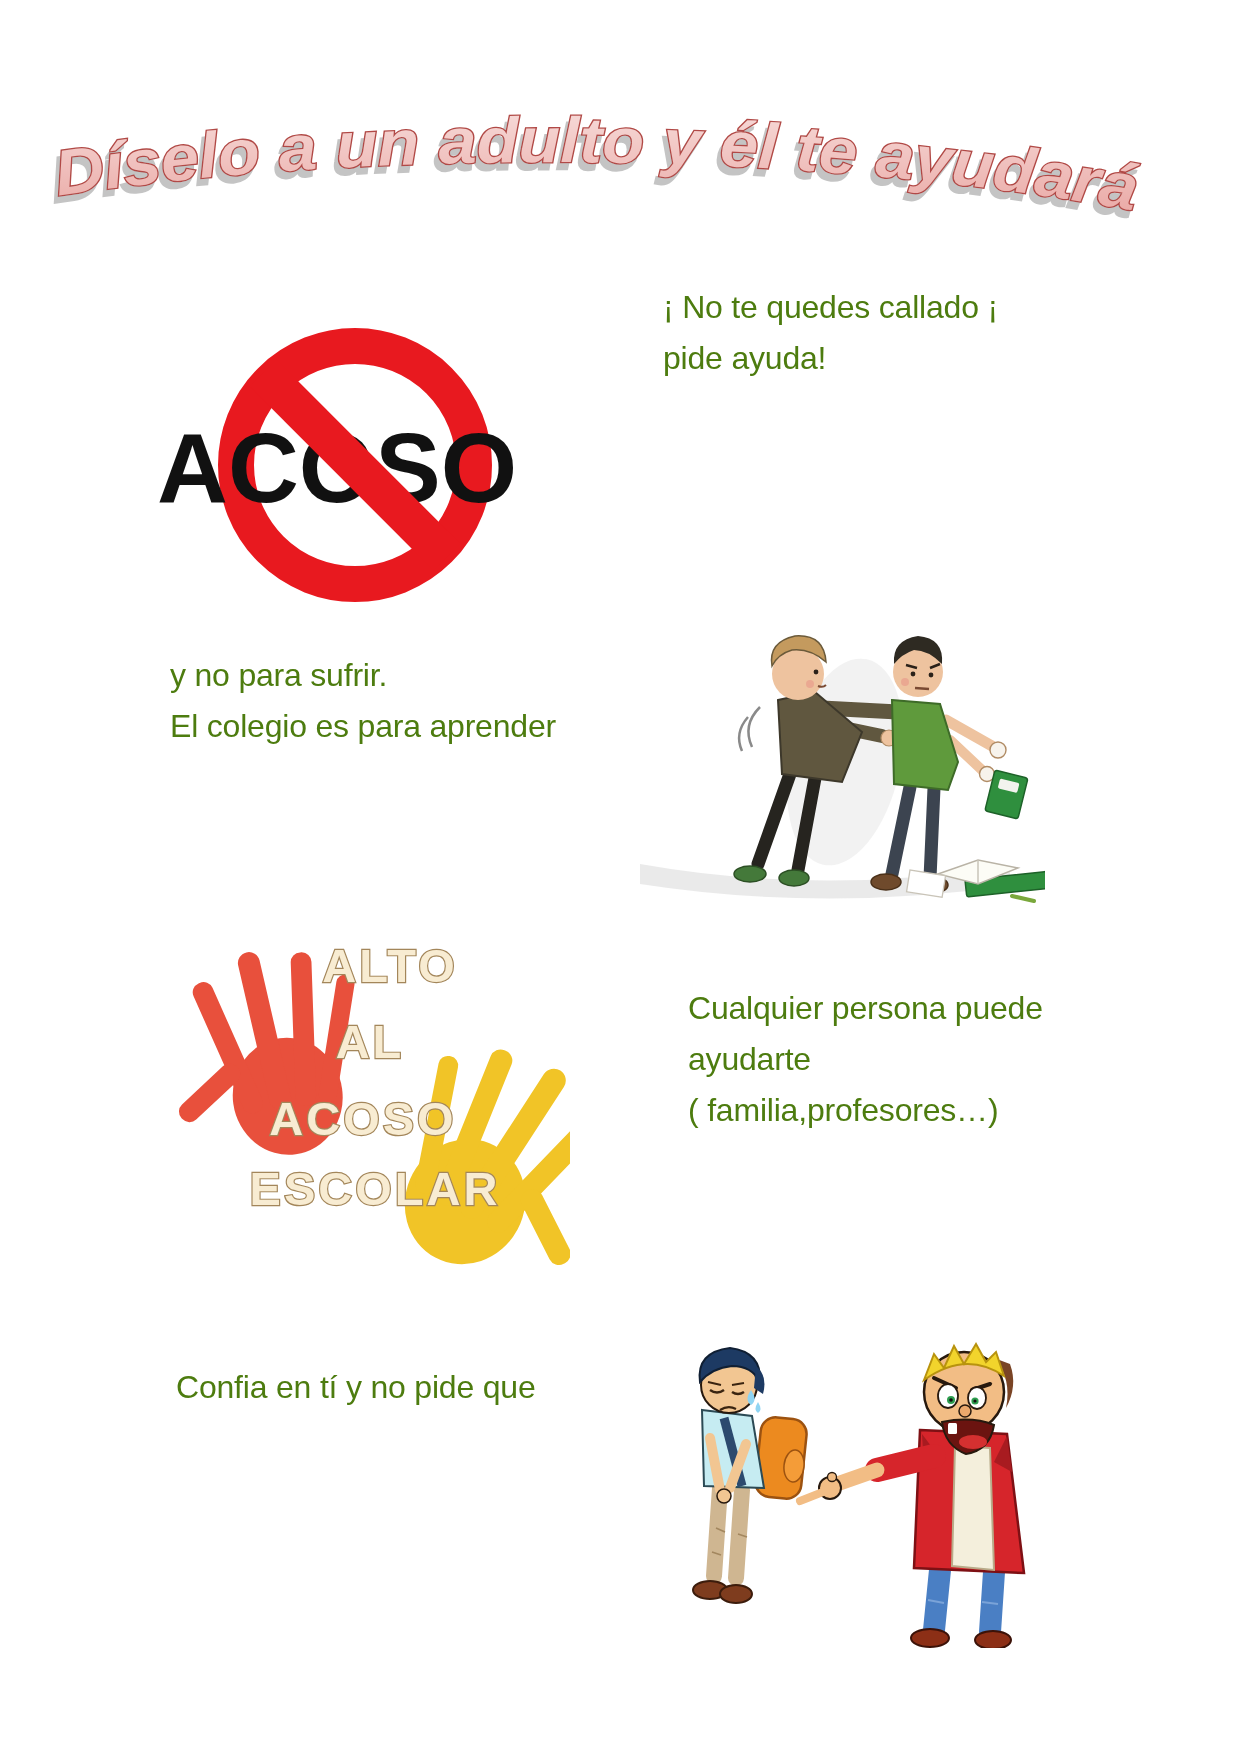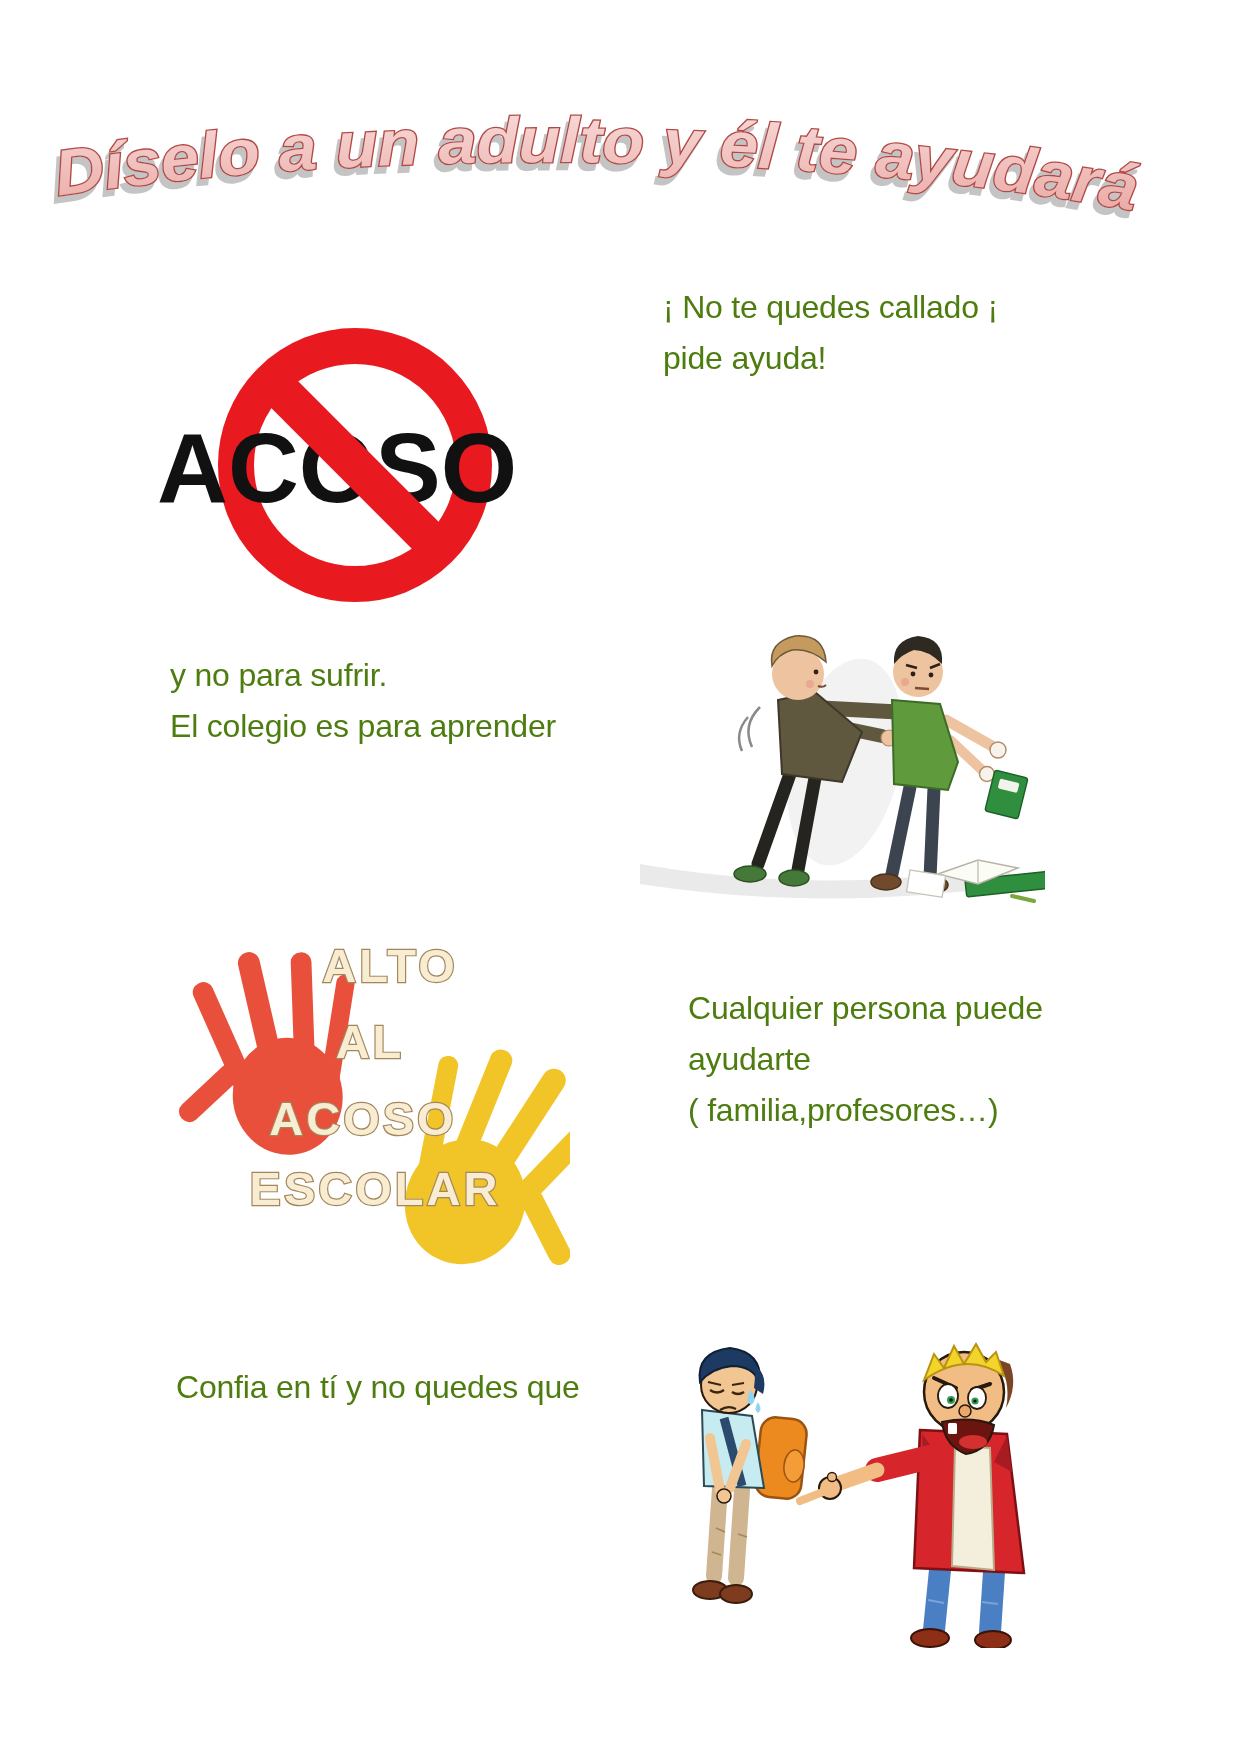--- a/index.html
+++ b/index.html
@@ -152,21 +152,21 @@
     <text class="poster-word" x="250" y="280" text-anchor="middle" font-size="47">ESCOLAR</text>
   </svg>
 
   <div class="txt" style="left:688px;top:968px;margin-top:15px;">
     <div>Cualquier persona puede</div>
     <div>ayudarte</div>
     <div>( familia,profesores…)</div>
   </div>
 
   <div class="txt" style="left:176px;top:1362px;">
-    <div>Confia en tí y no quedes que</div>
+    <div>Confia en tí y no pide que</div>
   </div>
 
   <svg class="abs" style="left:672px;top:1338px;" width="370" height="310" viewBox="0 0 370 310">
 
     <g>
       <rect x="86" y="80" width="46" height="80" rx="15" fill="#ec8a1f" stroke="#9c5210" stroke-width="2.5" transform="rotate(6 109 120)"></rect>
       <ellipse cx="122" cy="128" rx="10" ry="16" fill="#f49c38" stroke="#9c5210" stroke-width="1.5" transform="rotate(6 122 128)"></ellipse>
       <line x1="48" y1="150" x2="42" y2="238" stroke="#cfb691" stroke-width="16" stroke-linecap="round"></line>
       <line x1="70" y1="152" x2="64" y2="240" stroke="#cfb691" stroke-width="16" stroke-linecap="round"></line>
       <path d="M 44,190 l 9,4 M 40,214 l 9,3 M 66,196 l 9,3" stroke="#a3875f" stroke-width="1.6" fill="none"></path>

